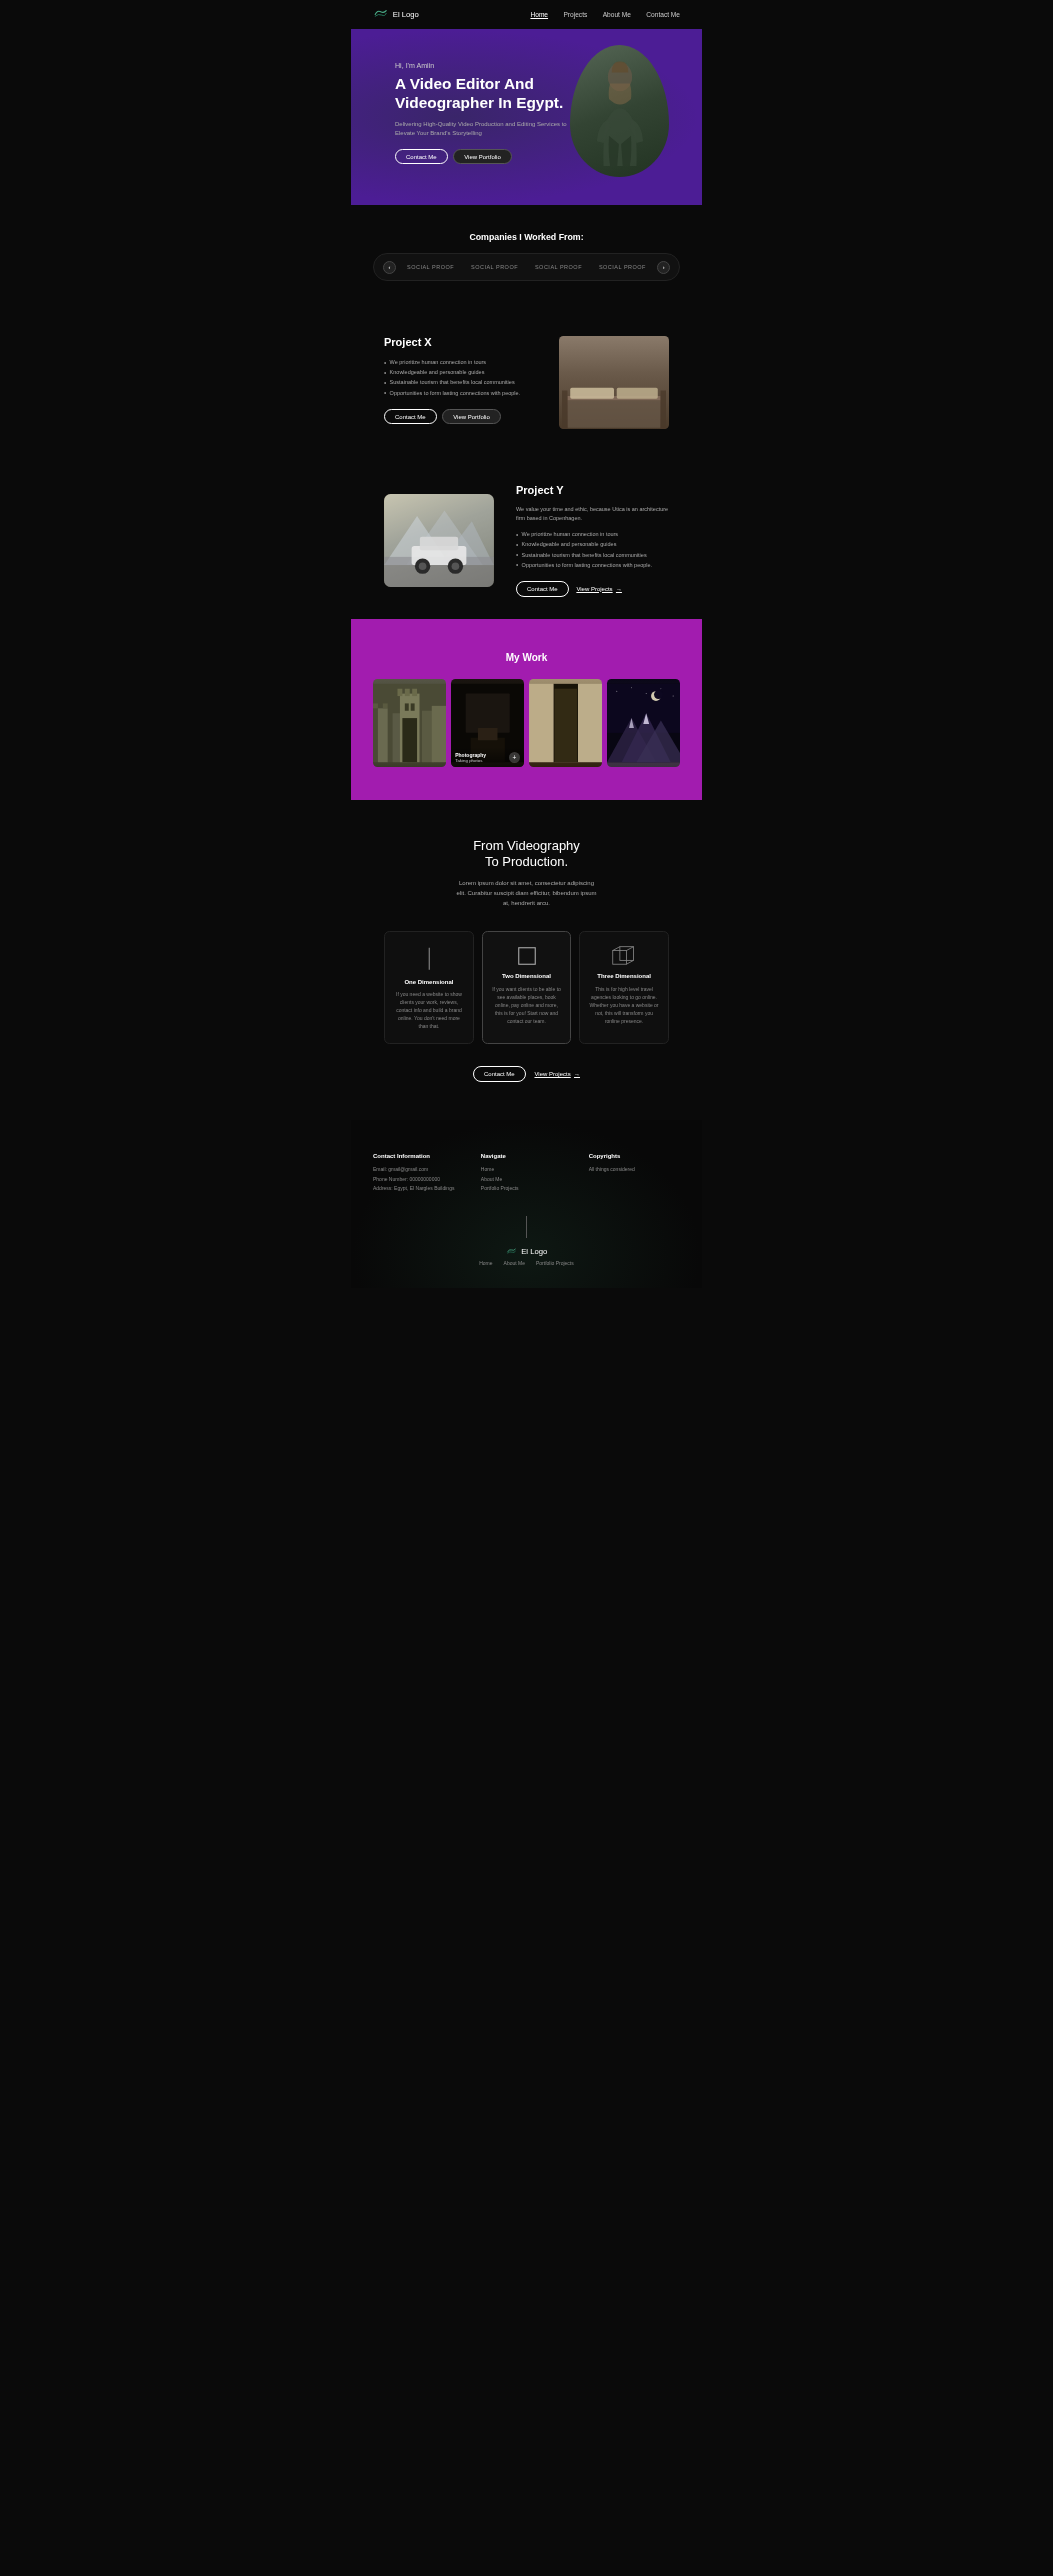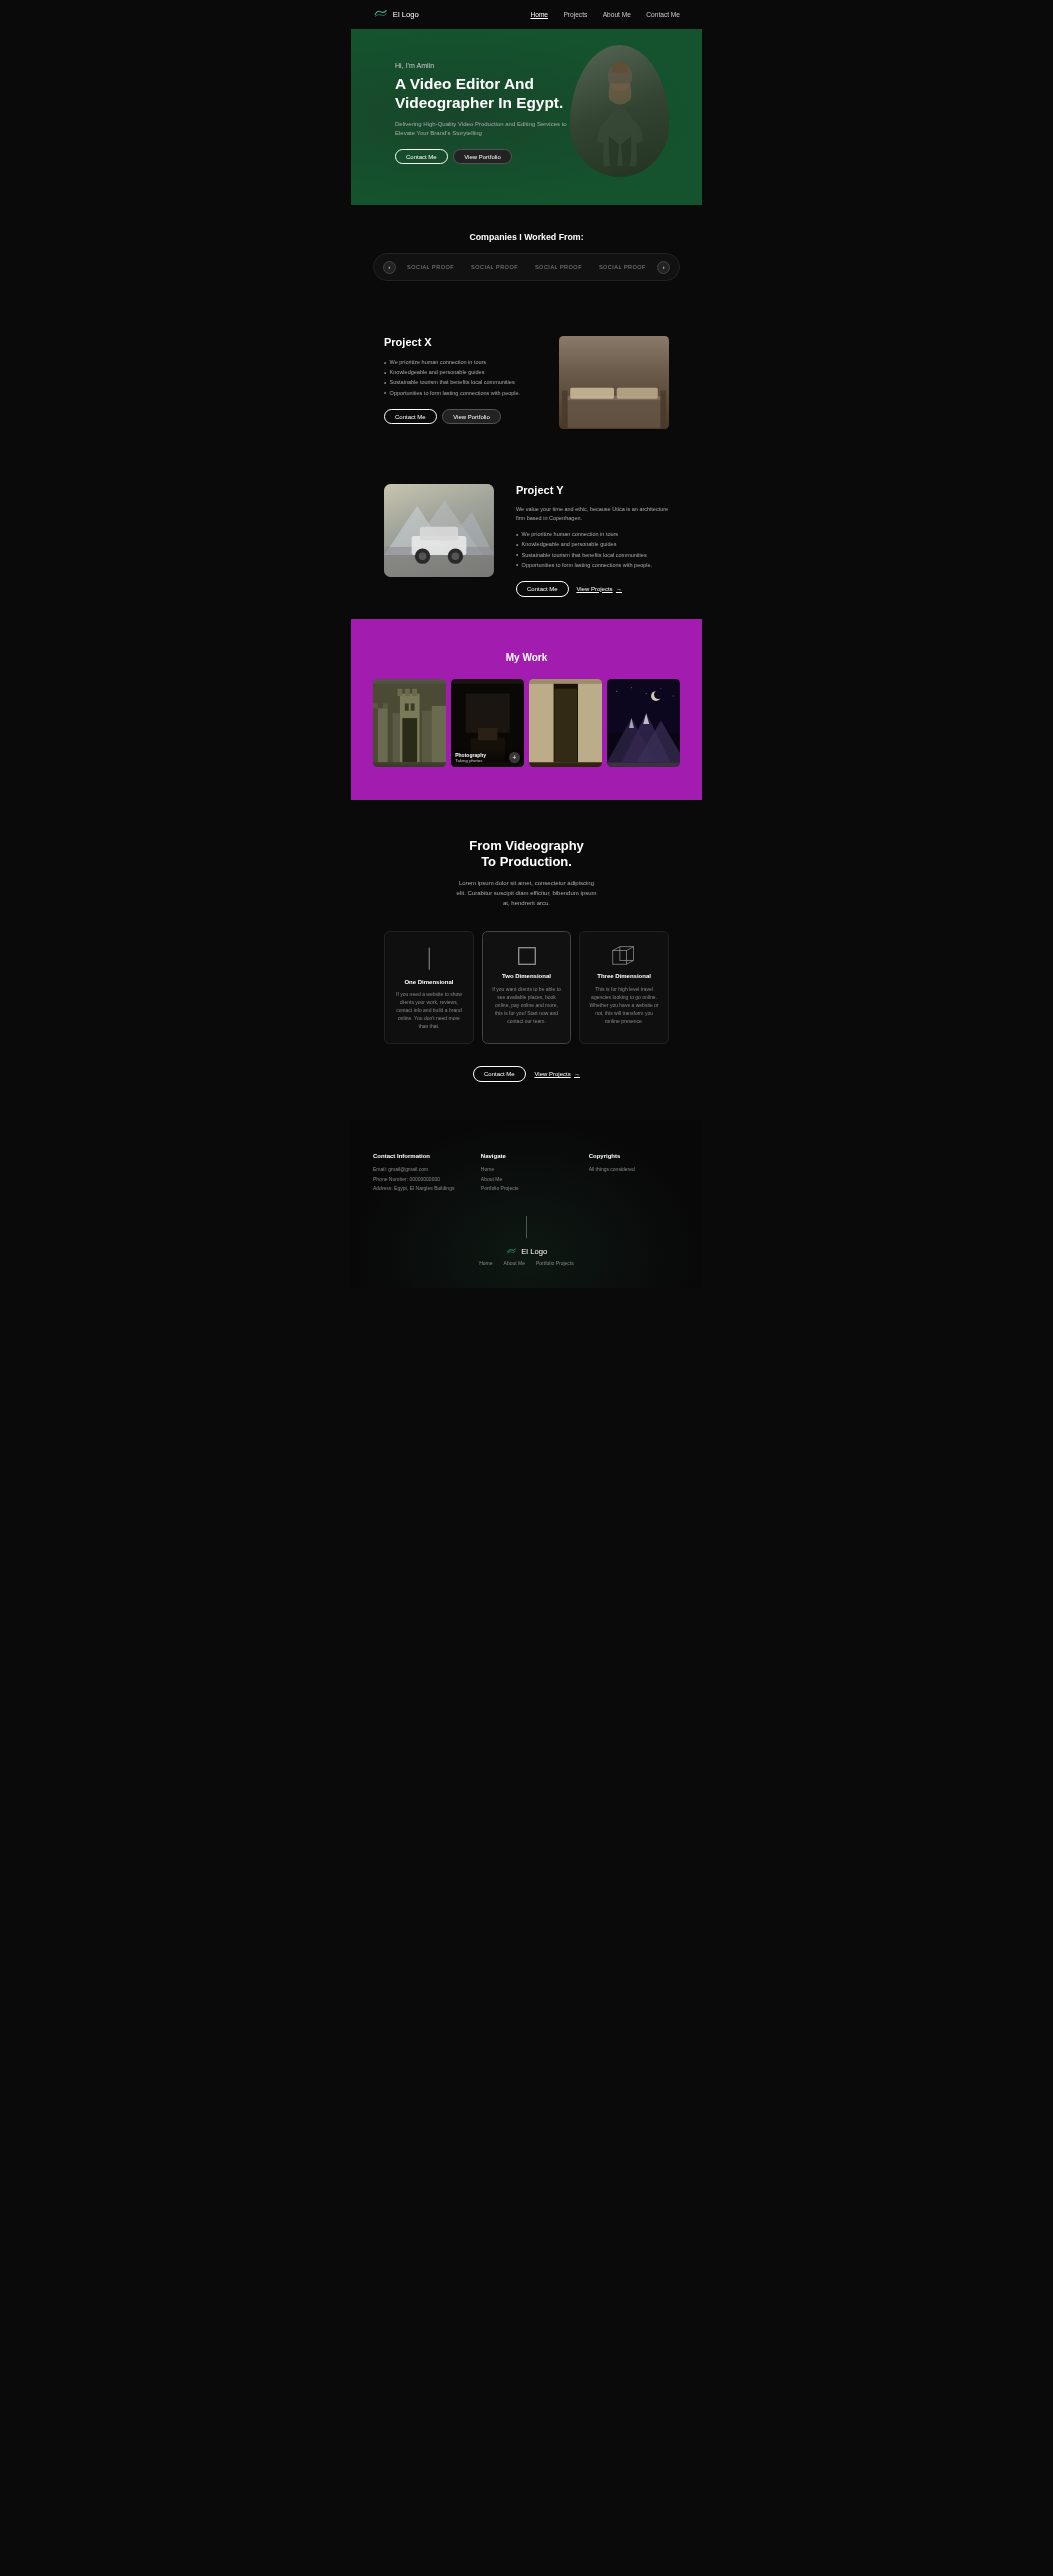--- a/index.html
+++ b/index.html
@@ -50,21 +50,21 @@
       text-decoration: underline;
       color: #fff;
     }
 
     
     .hero {
       position: relative;
       min-height: 176px;
       padding: 33px 33px 33px 44px;
       overflow: hidden;
-      background: #14532d;
+      background: #4c1d95;
     }
     .hero-bg {
       position: absolute;
       top: 0; left: 0; right: 0; bottom: 0;
       background: radial-gradient(ellipse at 30% 50%, rgba(30,50,40,0.4) 0%, transparent 70%);
     }
     .hero-content {
       position: relative;
       z-index: 2;
       max-width: 176px;
@@ -228,21 +228,21 @@
       height: 100%;
       background: linear-gradient(180deg, #8a7a6a 0%, #6a5a4a 40%, #4a3a2a 100%);
       display: flex;
       align-items: flex-end;
       justify-content: center;
     }
 
     
     .project-y {
       display: flex;
-      align-items: flex-start;
+      align-items: center;
       padding: 22px 33px;
       gap: 22px;
       background: #0a0a0a;
     }
     .project-y-image {
       width: 110px;
       height: 93px;
       border-radius: 6.6px;
       background: linear-gradient(135deg, #d0c8b0 0%, #a09880 50%, #706858 100%);
       flex-shrink: 0;
@@ -349,21 +349,21 @@
     }
 
     
     .from-video {
       padding: 38px 33px;
       text-align: center;
       background: #0a0a0a;
     }
     .from-video-title {
       font-size: 13px;
-      font-weight: 700;
+      font-weight: 400;
       line-height: 1.2;
       margin-bottom: 8.8px;
       color: #fff;
     }
     .from-video-desc {
       font-size: 6px;
       color: #aaa;
       line-height: 1.7;
       max-width: 143px;
       margin: 0 auto 22px;

